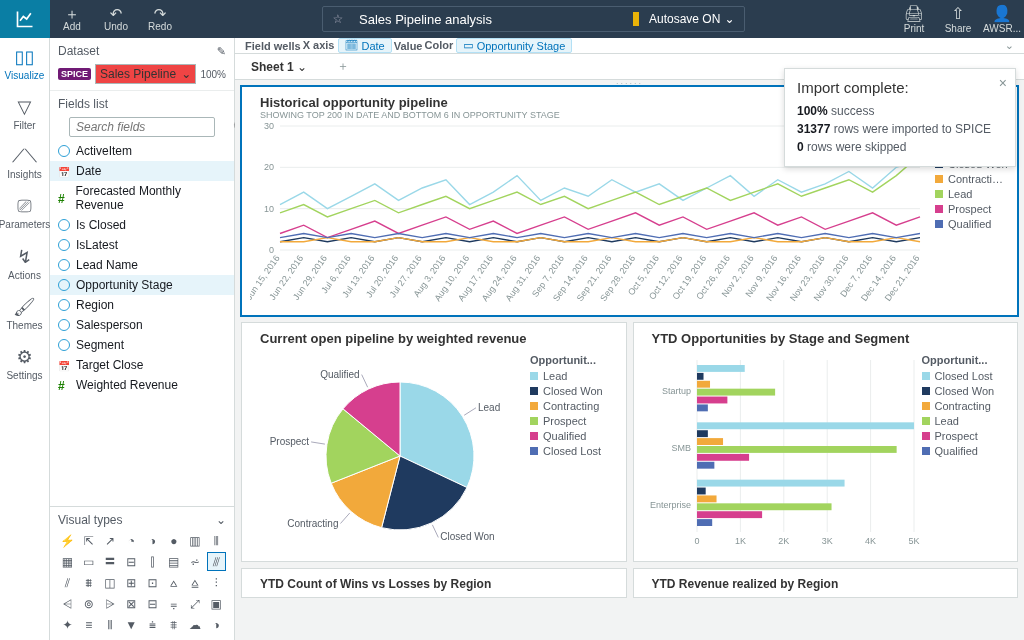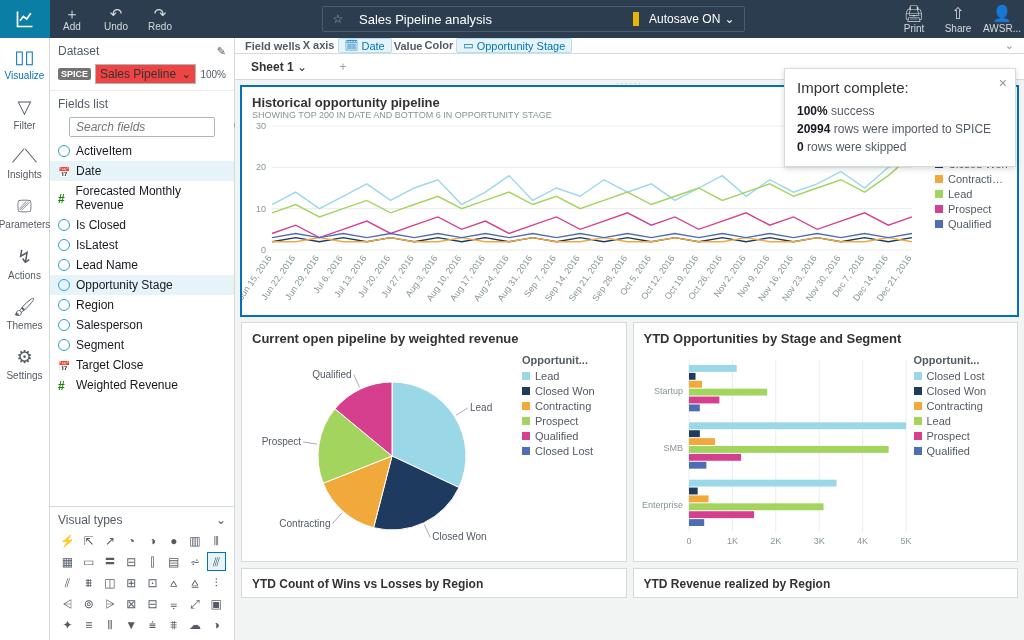--- a/index.html
+++ b/index.html
@@ -22,21 +22,21 @@
 
 .leftrail { position: absolute; top: 38px; left: 0; width: 50px; bottom: 0; border-right: 1px solid #d5dbdb; background: #fff; }
 .leftrail .ritem { height: 50px; display: flex; flex-direction: column; align-items: center; justify-content: center; font-size: 10px; color: #545b64; cursor: pointer; gap: 2px; }
 .leftrail .ritem.active { color: #0073bb; }
 .leftrail .ritem .ricon { font-size: 18px; }
 
 
 .dspanel { position: absolute; top: 38px; left: 50px; width: 185px; bottom: 0; border-right: 1px solid #d5dbdb; display: flex; flex-direction: column; }
 .ds-head { padding: 6px 8px; font-size: 12px; color: #545b64; display: flex; align-items: center; justify-content: space-between; }
 .ds-selector { padding: 0 8px 6px; display: flex; align-items: center; gap: 4px; }
-.ds-selector .spice { background: #737373; color: #fff; font-size: 9px; font-weight: bold; padding: 1px 3px; border-radius: 2px; }
+.ds-selector .spice { background: #701a75; color: #fff; font-size: 9px; font-weight: bold; padding: 1px 3px; border-radius: 2px; }
 .ds-selector .dsname { flex: 1; border: 1px solid #aab7b8; padding: 2px 4px; font-size: 12px; background: #ef4444; display: flex; justify-content: space-between; }
 .ds-selector .pct { font-size: 10px; color: #545b64; }
 .section-h { padding: 6px 8px; font-size: 12px; color: #545b64; border-top: 1px solid #eaeded; }
 .search { margin: 0 19px 4px; border: 1px solid #aab7b8; border-radius: 2px; display: flex; align-items: center; padding: 2px 6px; }
 .search input { border: none; outline: none; flex: 1; font-size: 12px; font-style: italic; color: #879596; background: transparent; }
 .flist { flex: 1; overflow: auto; }
 .fitem { display: flex; align-items: center; padding: 3px 8px; font-size: 12px; color: #16191f; cursor: pointer; gap: 6px; }
 .fitem.sel { background: #e6f4fa; }
 .ficon { width: 12px; height: 12px; display: inline-block; }
 .ficon.dim { border: 1.5px solid #2ea0d6; border-radius: 50%; }
@@ -51,21 +51,21 @@
 .vcell.sel { border-color: #0073bb; background: #e6f4fa; }
 
 
 .canvas { position: absolute; top: 38px; left: 235px; right: 0; bottom: 0; display: flex; flex-direction: column; }
 .fieldwells { height: 16px; border-bottom: 1px solid #d5dbdb; display: flex; align-items: center; padding: 0 10px; font-size: 11px; color: #545b64; gap: 2px; }
 .fw-pill { background: #e6f4fa; border: 1px solid #b3e0f5; color: #0073bb; padding: 0 6px; border-radius: 2px; font-size: 11px; display: inline-flex; align-items: center; gap: 3px; }
 .sheetbar { height: 26px; border-bottom: 1px solid #d5dbdb; display: flex; align-items: center; padding: 0 10px; gap: 24px; font-size: 12px; }
 .tab { font-weight: bold; padding: 2px 6px; }
 .workarea { flex: 1; background: #f2f3f3; overflow: auto; padding: 6px; position: relative; }
 .wrow { display: flex; gap: 6px; margin-bottom: 6px; }
-.card { background: #fff; border: 1px solid #d5dbdb; position: relative; }
+.card { background: #fff; border: 1px solid #d5dbdb; position: relative; padding-left: 8px; }
 .card.sel { border: 1px solid #0073bb; box-shadow: 0 0 0 1px #0073bb; }
 .card .ctitle { padding: 8px 10px 0; font-size: 13px; font-weight: 600; color: #333; }
 .card .csub { padding: 0 10px; font-size: 9px; color: #879596; }
 
 
 .toast { position: absolute; top: 68px; right: 8px; width: 232px; background: #fff; border: 1px solid #d5dbdb; box-shadow: 0 2px 6px rgba(0,0,0,.15); padding: 10px 12px; font-size: 12px; z-index: 50; }
 .toast .thead { font-size: 15px; color: #333; margin-bottom: 6px; }
 .toast .tclose { position: absolute; top: 6px; right: 8px; font-size: 14px; color: #879596; cursor: pointer; }
 .toast .line { color: #545b64; line-height: 1.5; }
 .toast .line b { color: #16191f; }
@@ -502,15 +502,15 @@
         <div class="ctitle" style="font-size:12px">YTD Revenue realized by Region</div>
       </div>
     </div>
   </div>
 </div>
 
 <div class="toast">
   <div class="tclose">×</div>
   <div class="thead">Import complete:</div>
   <div class="line"><b>100%</b><span> success</span></div>
-  <div class="line"><b>20994</b><span> rows were imported to SPICE</span></div>
+  <div class="line"><b>31377</b><span> rows were imported to SPICE</span></div>
   <div class="line"><b>0</b><span> rows were skipped</span></div>
 </div>
 
 </body></html>

